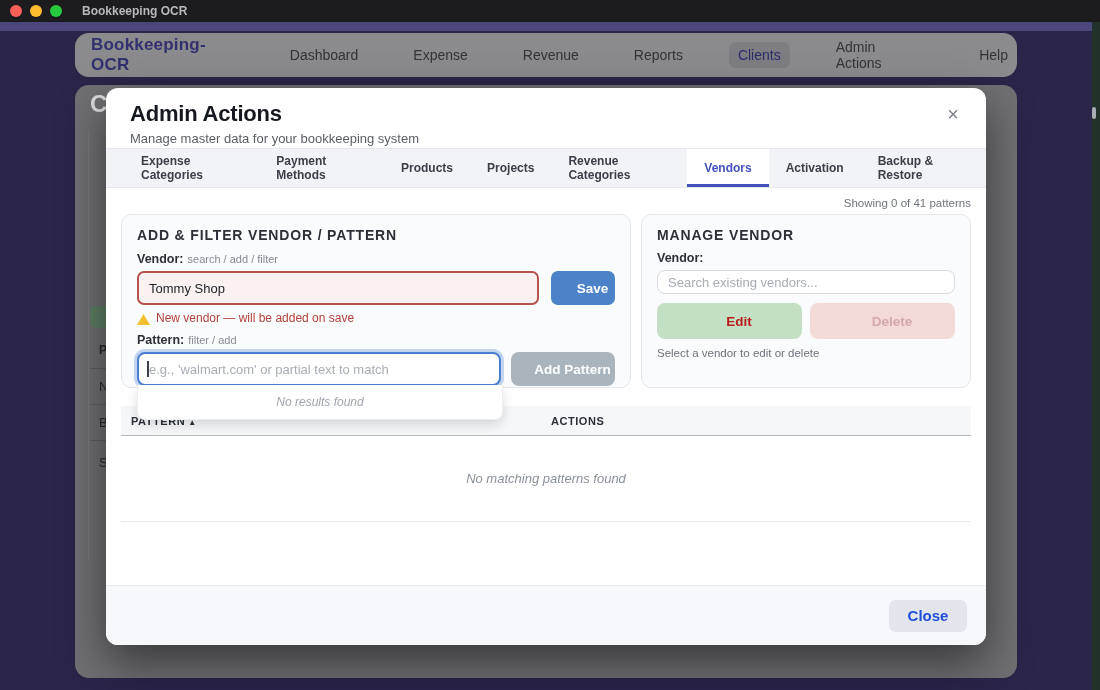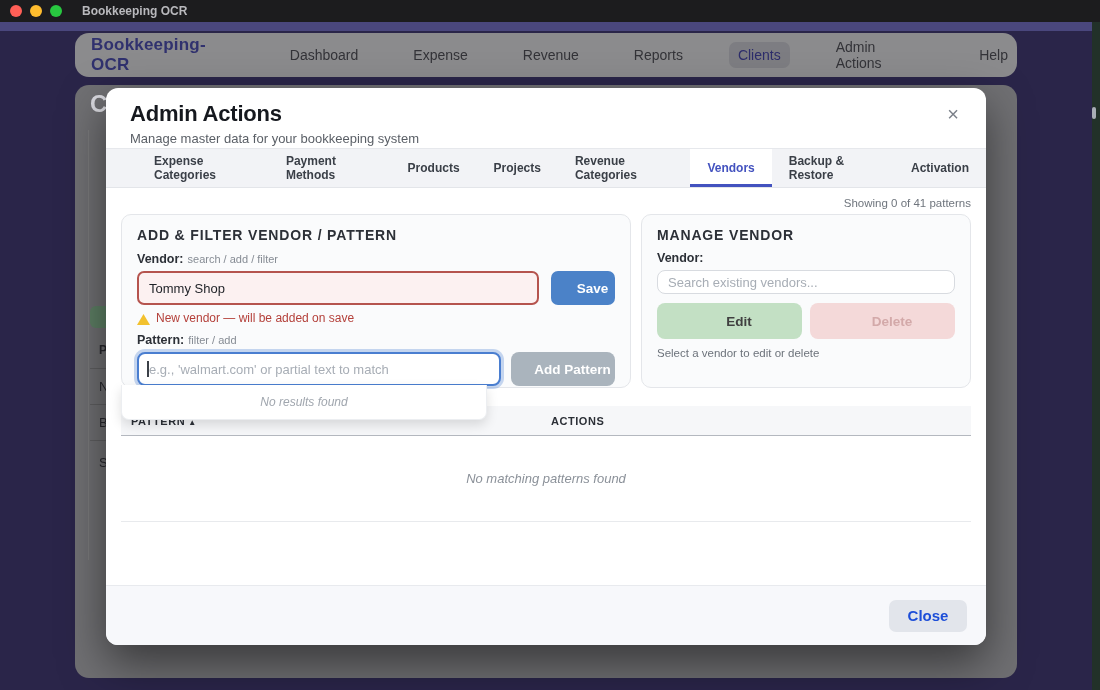--- a/index.html
+++ b/index.html
@@ -40,21 +40,21 @@
   
   .modal { position:absolute; left:106px; top:88px; width:880px; height:557px; background:#ffffff;
     border-radius:12px; z-index:10; box-shadow:0 18px 45px rgba(0,0,0,0.5); }
   .modal-header { position:relative; padding:13px 24px 0 24px; height:60px; }
   .modal-title { font-size:22px; font-weight:bold; color:#15181e; letter-spacing:-0.2px; }
   .modal-subtitle { font-size:13px; color:#5a5f66; margin-top:4px; }
   .modal-close { position:absolute; right:22px; top:16px; font-size:20px; color:#7b8089; line-height:20px;
     width:22px; text-align:center; cursor:default; }
 
   .tabbar { height:40px; background:#f2f3f6; border-top:1px solid #e6e8ec; border-bottom:1px solid #e3e5e9;
-    display:flex; align-items:stretch; padding-left:31px; }
+    display:flex; align-items:stretch; padding-left:18px; }
   .tab { font-size:12px; font-weight:bold; color:#3a3f47; display:flex; align-items:center;
     padding:0 17px; position:relative; }
   .tab.active { background:#ffffff; color:#4352bf; border-bottom:3px solid #4352bf; padding-top:3px; }
 
   .showing { text-align:right; padding:9px 15px 0 0; font-size:11.5px; color:#6f757d; }
 
   .panels { display:flex; gap:10px; padding:5px 15px 0 15px; }
   .panel { border:1px solid #e4e6ea; border-radius:10px; background:#fafbfc; height:174px; padding:12px 15px; }
   .panel-left { width:510px; }
   .panel-right { width:330px; }
@@ -74,25 +74,25 @@
   .btn { border:none; border-radius:7px; font-weight:bold; font-size:13.5px; color:#fff;
     font-family:"Liberation Sans", sans-serif; cursor:default;padding-left:19px; }
   .btn-save { width:64px; height:34px; background:#4b82c8; }
   .btn-addpattern { width:104px; height:34px; background:#aab4bd; border-radius:8px; flex:none; }
   .warning-row { display:flex; align-items:flex-end; gap:6px; margin-top:5px; height:15px; }
   .warn-tri { width:13px; height:11px; background:#f2c12e; clip-path:polygon(50% 0, 100% 100%, 0 100%); }
   .warn-text { font-size:12px; color:#b4403a; }
 
   .inp-manage { border:1.5px solid #d8dbe0; background:#fff; border-radius:8px; margin-top:5px; height:24px; }
   .manage-btns { display:flex; gap:8px; margin-top:9px; }
-  .btn-edit { flex:1; height:36px; background:#c3e0c4; color:#404040; border-radius:8px; }
+  .btn-edit { flex:1; height:36px; background:#c3e0c4; color:#b91c1c; border-radius:8px; }
   .btn-delete { flex:1; height:36px; background:#f4d9d9; color:#d3a9a9; border-radius:8px; }
   .manage-note { margin-top:8px; font-size:11.5px; color:#6d737b; }
 
-  .dropdown { position:absolute; left:15px; top:297px; width:366px; height:35px; background:#fff;
+  .dropdown { position:absolute; left:31px; top:297px; width:366px; height:35px; background:#fff;
     border:1px solid #eceef1; border-top:none; border-radius:0 0 8px 8px;
     box-shadow:0 5px 12px rgba(0,0,0,0.13); z-index:6; display:flex; align-items:center; justify-content:center; }
   .dropdown-empty { font-size:12px; font-style:italic; color:#a0a6ae; }
 
   .table-wrap { position:absolute; left:15px; top:318px; width:850px; }
   .thead { height:30px; background:#f6f7f9; border-bottom:1px solid #b4b8bf;
     display:grid; grid-template-columns:420px 260px 1fr; align-items:center; padding-left:10px; }
   .th { font-size:11px; font-weight:bold; letter-spacing:0.05em; color:#2c3037; }
   .th .arrow { font-size:8px; margin-left:3px; }
   .tbody-empty { height:86px; border-bottom:1px solid #e8eaed; display:flex; align-items:center; justify-content:center; }
@@ -148,22 +148,22 @@
     <div class="modal-close">×</div>
   </div>
 
   <div class="tabbar">
     <span class="tab">Expense Categories</span>
     <span class="tab">Payment Methods</span>
     <span class="tab">Products</span>
     <span class="tab">Projects</span>
     <span class="tab">Revenue Categories</span>
     <span class="tab active">Vendors</span>
+    <span class="tab">Activation</span>
     <span class="tab">Backup &amp; Restore</span>
-    <span class="tab">Activation</span>
   </div>
 
   <div class="showing">Showing 0 of 41 patterns</div>
 
   <div class="panels">
 
     <div class="panel panel-left">
       <div class="panel-heading">ADD &amp; FILTER VENDOR / PATTERN</div>
       <div class="field-label"><b>Vendor:</b><span class="field-hint">search / add / filter</span></div>
       <div class="row">

